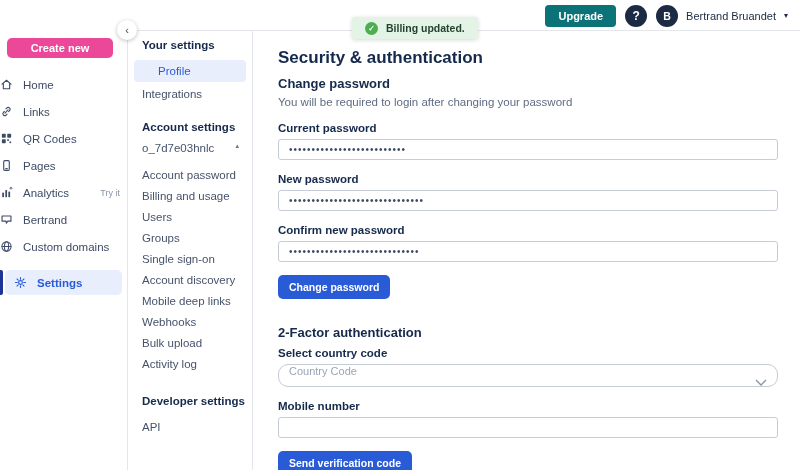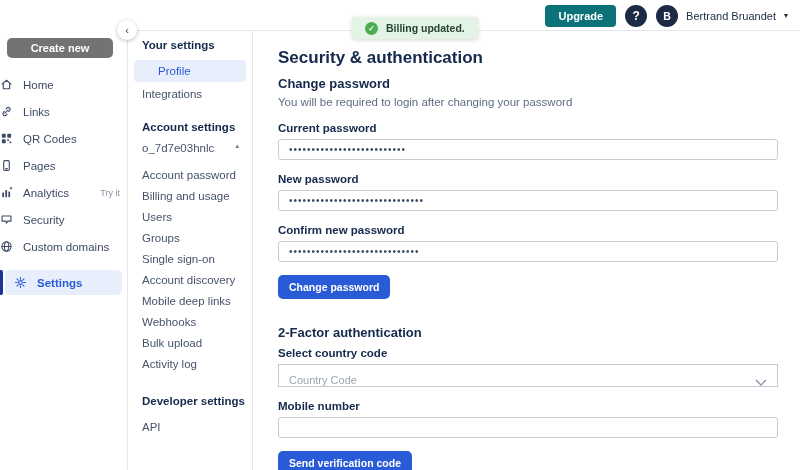--- a/index.html
+++ b/index.html
@@ -25,21 +25,21 @@
   .toast { position:absolute; left:352px; top:17px; height:22px; z-index:10;
            background:#e3f3e5; border-radius:3px; box-shadow:0 1px 4px rgba(0,0,0,.16);
            display:flex; align-items:center; gap:8px; padding:0 13px; }
   .toast-check { width:13px; height:13px; border-radius:50%; background:#4cae51; color:#fff;
                  font-size:8px; font-weight:700; display:flex; align-items:center; justify-content:center; }
   .toast-msg { font-size:10.5px; font-weight:700; color:#24432f; }
 
   
   .sidebar { position:absolute; left:0; top:0; width:127px; height:470px; background:#fff; }
   .create-btn { position:absolute; left:7px; top:38px; width:106px; height:20px;
-                background:#737373; color:#fff; border:none; border-radius:5px;
+                background:#ec4899; color:#fff; border:none; border-radius:5px;
                 font-family:inherit; font-size:11px; font-weight:600; cursor:pointer; }
   .nav { position:absolute; left:0; top:71px; width:127px; }
   .nav-item { position:relative; display:flex; align-items:center; height:27px;
               gap:10px; font-size:11.5px; color:#3e4b66; cursor:pointer; }
   .nav-item .ic { width:13px; height:13px; display:flex; align-items:center; }
   .nav-item.active { margin:10px 5px 0 5px; padding-left:9px; height:25px;
                      background:#e8eefc; border-radius:5px; color:#2a5bd7; font-weight:600; }
   .active-bar { position:absolute; left:-5px; top:0; width:3px; height:25px;
                 background:#1c3397; border-radius:0 2px 2px 0; }
   .tryit { margin-left:auto; padding-right:7px; font-size:9px; color:#8a94a6; }
@@ -66,22 +66,22 @@
   
   .main { position:absolute; left:253px; top:30px; right:0; bottom:0; padding:18px 20px 0 25px; overflow:hidden; }
   .h1 { font-size:17px; font-weight:700; color:#14294b; line-height:20px; margin-bottom:8px; }
   .h2 { font-size:13px; font-weight:700; color:#14294b; line-height:16px; margin-bottom:3px; }
   .desc { font-size:11.5px; color:#5f6c84; line-height:14px; }
   .field { margin-top:13px; }
   .field-label { display:block; font-size:11.5px; font-weight:600; color:#14294b; margin-bottom:5px; }
   .text-input { width:500px; height:21px; border:1px solid #c6ccd6; border-radius:3px;
                 padding:0 10px; font-family:inherit; font-size:10px; letter-spacing:1px;
                 color:#3a4a63; background:#fff; }
-  .select-box { position:relative; width:500px; height:23px; border:1px solid #c6ccd6; border-radius:0;
-                display:flex; align-items:flex-end; padding:0 10px; cursor:pointer; background:#fff; }
+  .select-box { position:relative; width:500px; height:23px; border:1px solid #c6ccd6; border-radius:10px;
+                display:flex; align-items:flex-start; padding:0 10px; cursor:pointer; background:#fff; }
   .select-placeholder { font-size:11px; color:#9ba5b4; }
   .select-chevron { position:absolute; right:10px; top:8px; }
   .primary-btn { margin-top:13px; background:#2a5bd7; color:#fff; border:none; border-radius:5px;
                  font-family:inherit; font-size:10.5px; font-weight:600; padding:6px 11px; cursor:pointer; }
   .section-2fa { margin-top:26px; }
 </style>
 </head>
 <body>
 
 <div class="app">
@@ -171,21 +171,21 @@
         <span>Analytics</span>
         <span class="tryit">Try it</span>
       </div>
 
       <div class="nav-item">
         <span class="ic">
           <svg width="13" height="13" viewBox="0 0 14 14" fill="none" stroke="currentColor" stroke-width="1.2" stroke-linejoin="round">
             <path d="M2.2 3.2 h9.6 v5.6 h-3.4 l-1.6 2.2 -0.3-2.2 H2.2 z"></path>
             </svg>
         </span>
-        <span>Security</span>
+        <span>Bertrand</span>
       </div>
 
       <div class="nav-item">
         <span class="ic">
           <svg width="13" height="13" viewBox="0 0 14 14" fill="none" stroke="currentColor" stroke-width="1.1">
             <circle cx="7" cy="7" r="5"></circle>
               <ellipse cx="7" cy="7" rx="2.3" ry="5"></ellipse>
               <path d="M2 7 h10"></path>
             </svg>
         </span>

